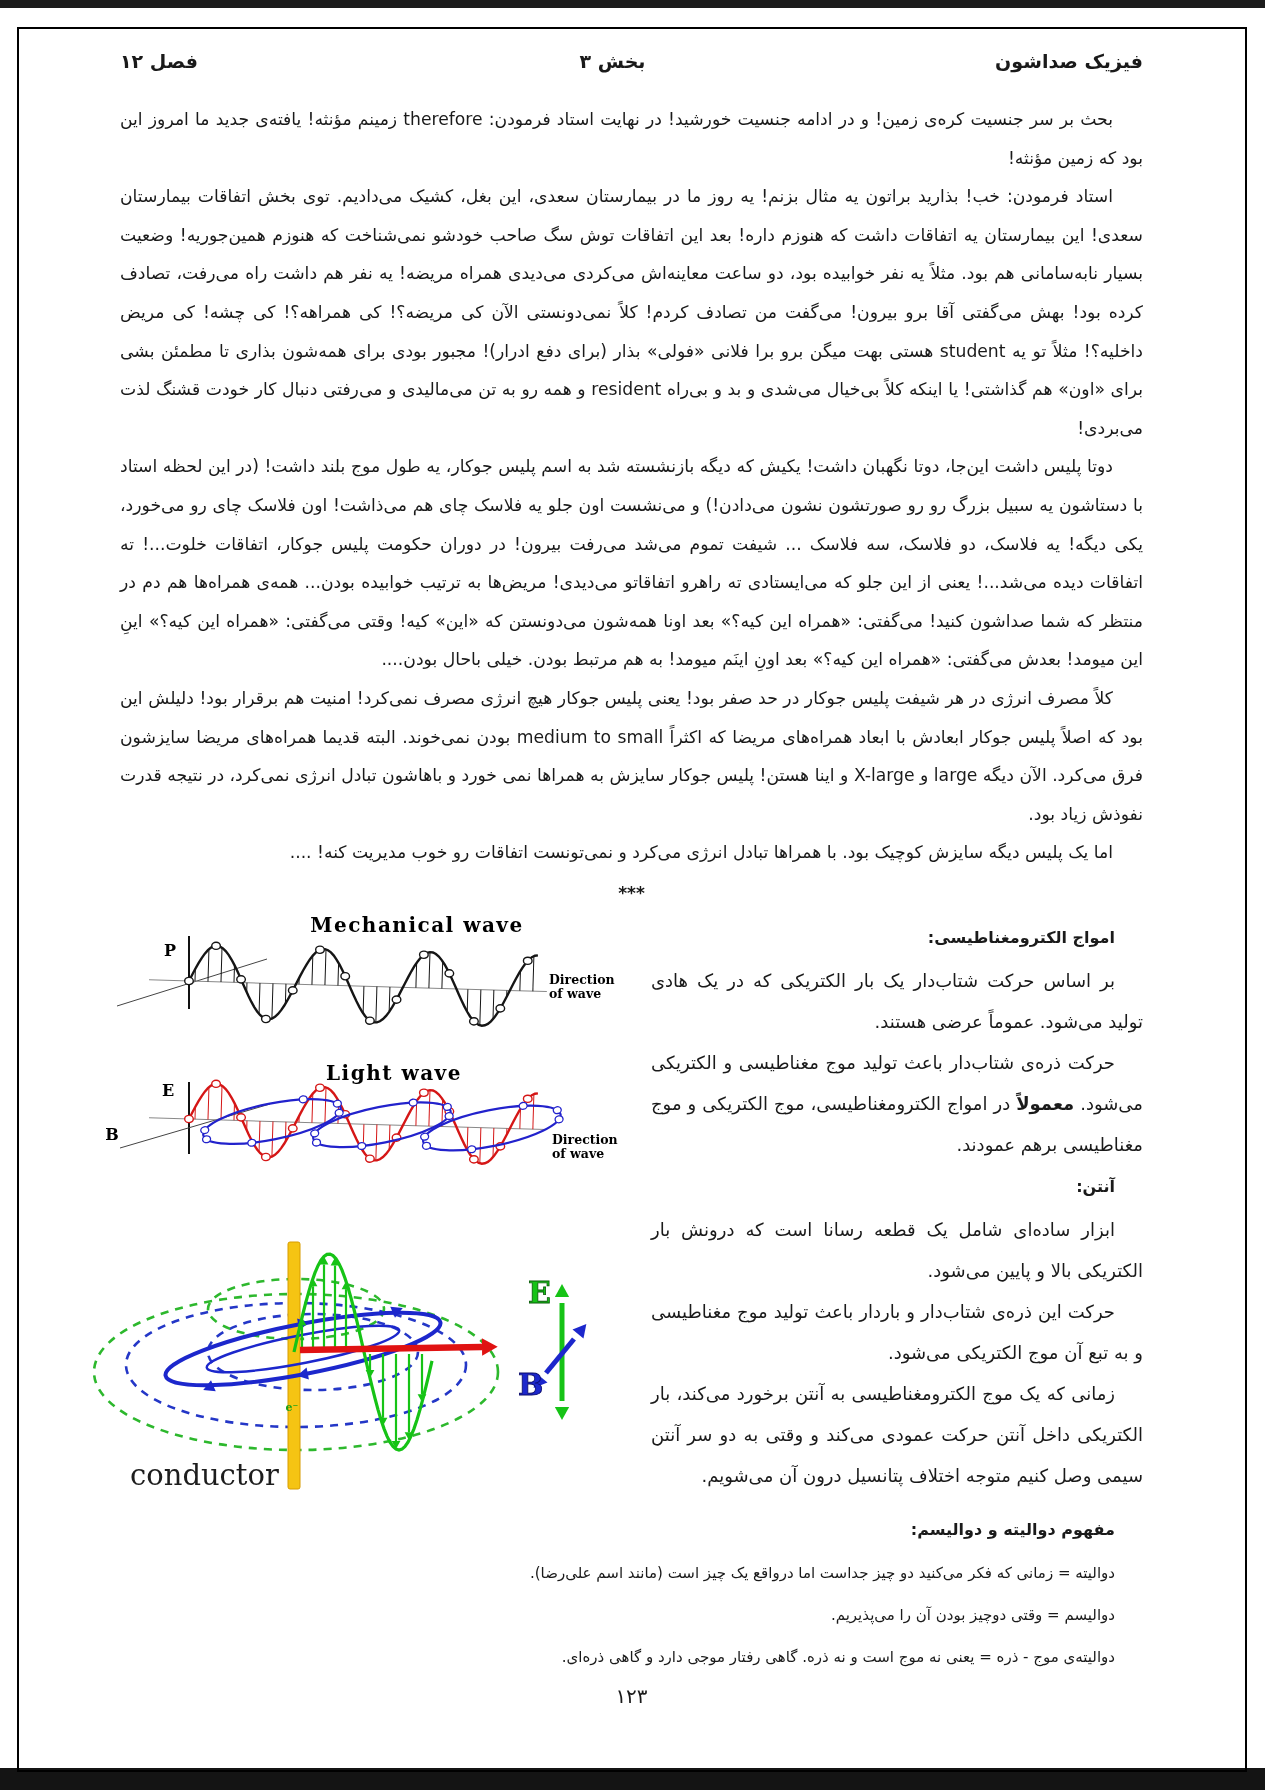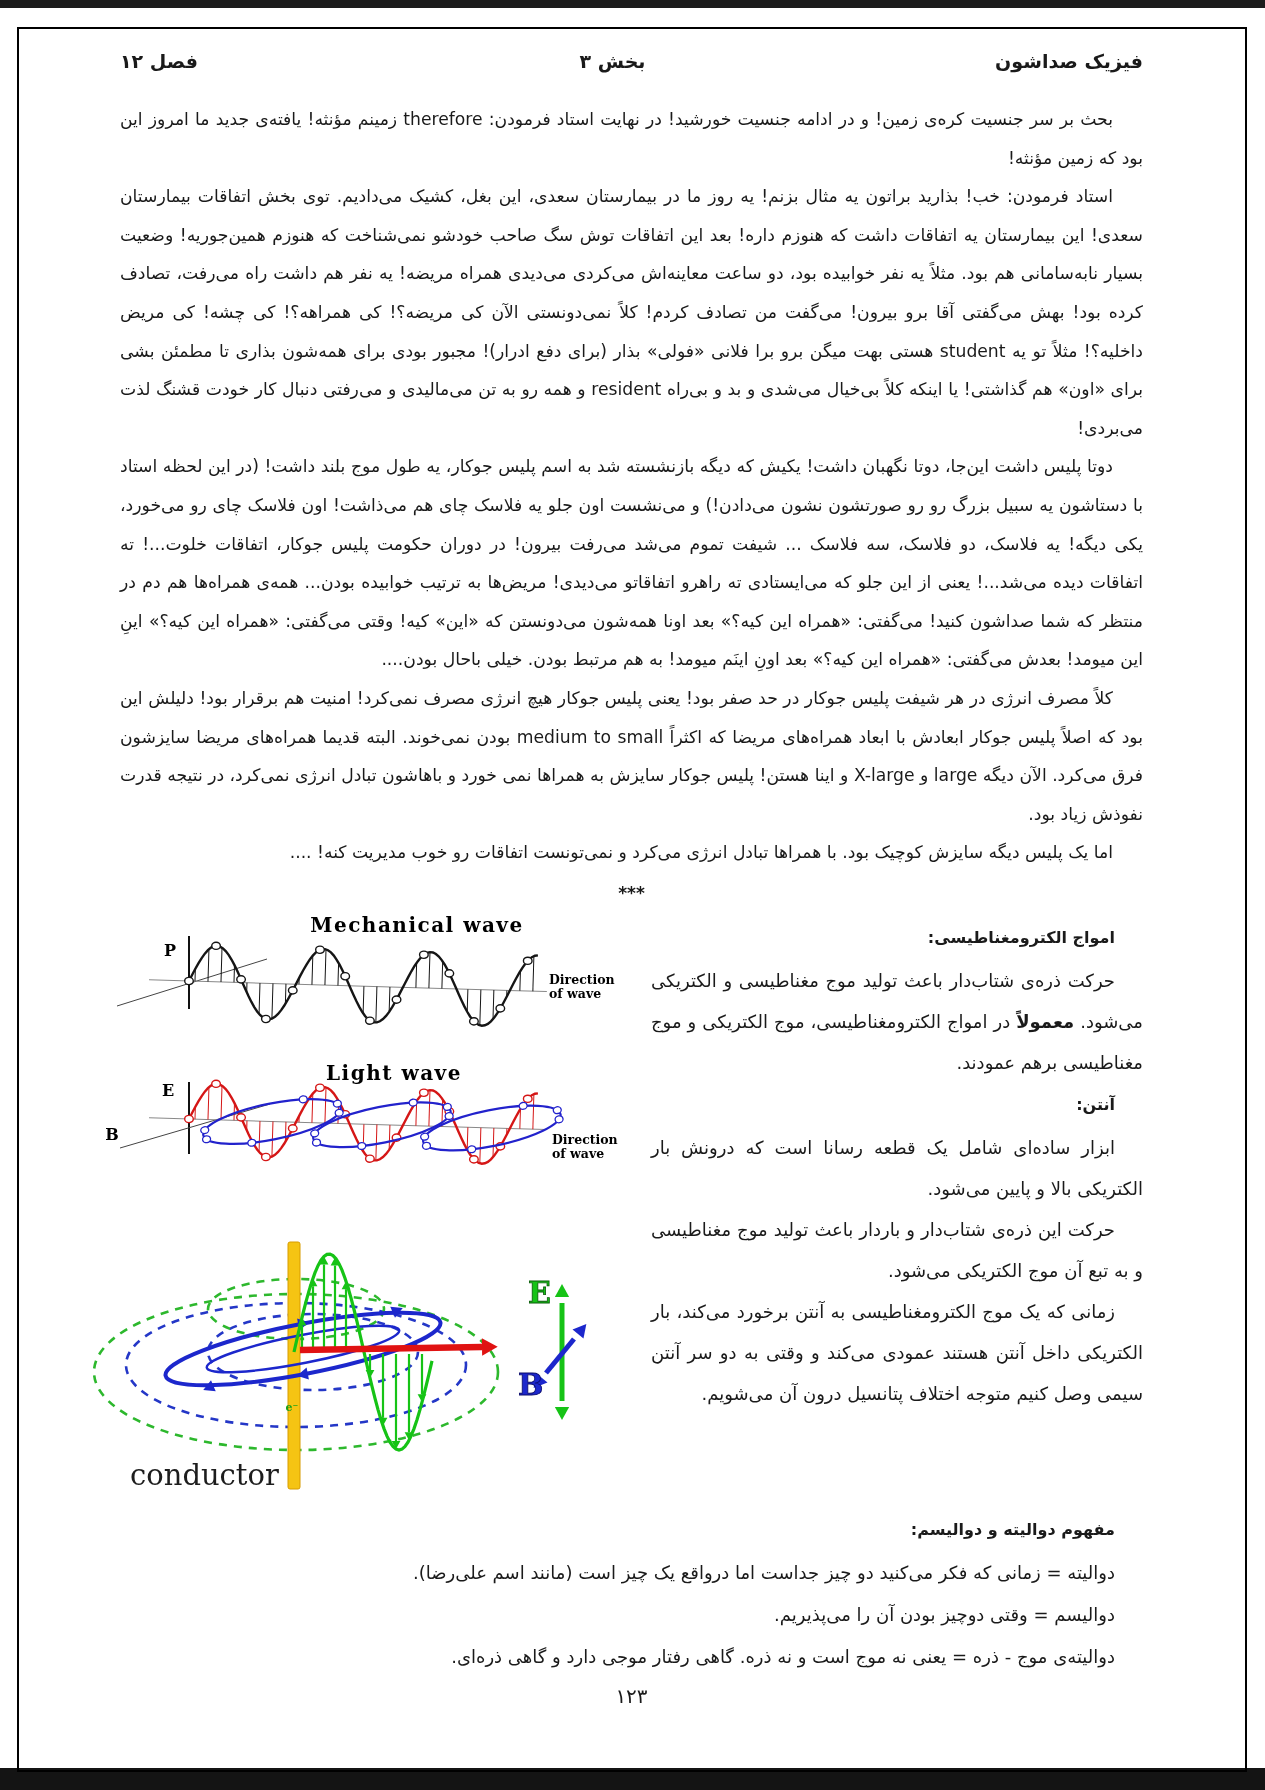--- a/index.html
+++ b/index.html
@@ -15,21 +15,21 @@
   .body-text p{margin:0;text-indent:30px;}
   .sep{margin:0;text-align:center;font-weight:bold;font-size:17px;line-height:42px;text-indent:0 !important;}
   .figtext-section{position:relative;height:582px;}
   .side-col{position:absolute;top:2px;right:0;width:492px;font-size:18px;line-height:41px;text-align:justify;}
   .side-col p{margin:0;text-indent:28px;}
   h3.heading{margin:0;font-size:16px;font-weight:bold;line-height:44px;text-align:right;text-indent:28px;}
   .fig{position:absolute;direction:ltr;}
   .fig-waves{left:-18px;top:0;}
   .fig-antenna{left:-42px;top:323px;}
   .duality{margin-top:12px;}
-  .duality p{margin:0;font-size:18px;line-height:42px;text-align:right;text-indent:28px;}
+  .duality p{margin:0;font-size:15px;line-height:42px;text-align:right;text-indent:28px;}
   .pagenum{margin-top:6px;text-align:center;font-weight:normal;font-size:20px;}
   svg text{font-family:"DejaVu Serif",serif;}
 </style>
 </head>
 <body>
 
 <div class="page">
   <div class="scan-bar-top"></div>
   <div class="scan-bar-bottom"></div>
   <div class="frame"></div>
@@ -48,25 +48,26 @@
       <p>دوتا پلیس داشت این‌جا، دوتا نگهبان داشت! یکیش که دیگه بازنشسته شد به اسم پلیس جوکار، یه طول موج بلند داشت! (در این لحظه استاد با دستاشون یه سبیل بزرگ رو رو صورتشون نشون می‌دادن!) و می‌نشست اون جلو یه فلاسک چای هم می‌ذاشت! اون فلاسک چای رو می‌خورد، یکی دیگه! یه فلاسک، دو فلاسک، سه فلاسک ... شیفت تموم می‌شد می‌رفت بیرون! در دوران حکومت پلیس جوکار، اتفاقات خلوت...! ته اتفاقات دیده می‌شد...! یعنی از این جلو که می‌ایستادی ته راهرو اتفاقاتو می‌دیدی! مریض‌ها به ترتیب خوابیده بودن... همه‌ی همراه‌ها هم دم در منتظر که شما صداشون کنید! می‌گفتی: «همراه این کیه؟» بعد اونا همه‌شون می‌دونستن که «این» کیه! وقتی می‌گفتی: «همراه این کیه؟» اینِ این میومد! بعدش می‌گفتی: «همراه این کیه؟» بعد اونِ اینَم میومد! به هم مرتبط بودن. خیلی باحال بودن....</p>
       <p>کلاً مصرف انرژی در هر شیفت پلیس جوکار در حد صفر بود! یعنی پلیس جوکار هیچ انرژی مصرف نمی‌کرد! امنیت هم برقرار بود! دلیلش این بود که اصلاً پلیس جوکار ابعادش با ابعاد همراه‌های مریضا که اکثراً medium to small بودن نمی‌خوند. البته قدیما همراه‌های مریضا سایزشون فرق می‌کرد. الآن دیگه large و X-large و اینا هستن! پلیس جوکار سایزش به همراها نمی خورد و باهاشون تبادل انرژی نمی‌کرد، در نتیجه قدرت نفوذش زیاد بود.</p>
       <p>اما یک پلیس دیگه سایزش کوچیک بود. با همراها تبادل انرژی می‌کرد و نمی‌تونست اتفاقات رو خوب مدیریت کنه! ....</p>
       <p class="sep">***</p>
     </div>
 
     <div class="figtext-section">
 
       <div class="side-col">
         <h3 class="heading">امواج الکترومغناطیسی:</h3>
+        <p>بر اساس حرکت شتاب‌دار یک بار الکتریکی که در یک هادی تولید می‌شود. عموماً عرضی هستند.</p>
         <p><span>حرکت ذره‌ی شتاب‌دار باعث تولید موج مغناطیسی و الکتریکی می‌شود. </span><b>معمولاً</b><span> در امواج الکترومغناطیسی، موج الکتریکی و موج مغناطیسی برهم عمودند.</span></p>
         <h3 class="heading">آنتن:</h3>
         <p>ابزار ساده‌ای شامل یک قطعه رسانا است که درونش بار الکتریکی بالا و پایین می‌شود.</p>
         <p>حرکت این ذره‌ی شتاب‌دار و باردار باعث تولید موج مغناطیسی و به تبع آن موج الکتریکی می‌شود.</p>
-        <p>زمانی که یک موج الکترومغناطیسی به آنتن برخورد می‌کند، بار الکتریکی داخل آنتن هستند عمودی می‌کند و وقتی به دو سر آنتن سیمی وصل کنیم متوجه اختلاف پتانسیل درون آن می‌شویم.</p>
+        <p>زمانی که یک موج الکترومغناطیسی به آنتن برخورد می‌کند، بار الکتریکی داخل آنتن حرکت عمودی می‌کند و وقتی به دو سر آنتن سیمی وصل کنیم متوجه اختلاف پتانسیل درون آن می‌شویم.</p>
       </div>
 
       <div class="fig fig-waves">
         <svg width="540" height="262" viewBox="0 0 540 262">
 
           <text x="315" y="18" text-anchor="middle" font-size="20" font-weight="bold" letter-spacing="1.5">Mechanical wave</text>
           <text x="68" y="42" text-anchor="middle" font-size="16" font-weight="bold">P</text>
           <line x1="87" y1="22" x2="87" y2="95" stroke="#111" stroke-width="2"></line>
           <line x1="15" y1="92" x2="165" y2="45" stroke="#444" stroke-width="1"></line>
           <g transform="rotate(1.7 87 67)">

